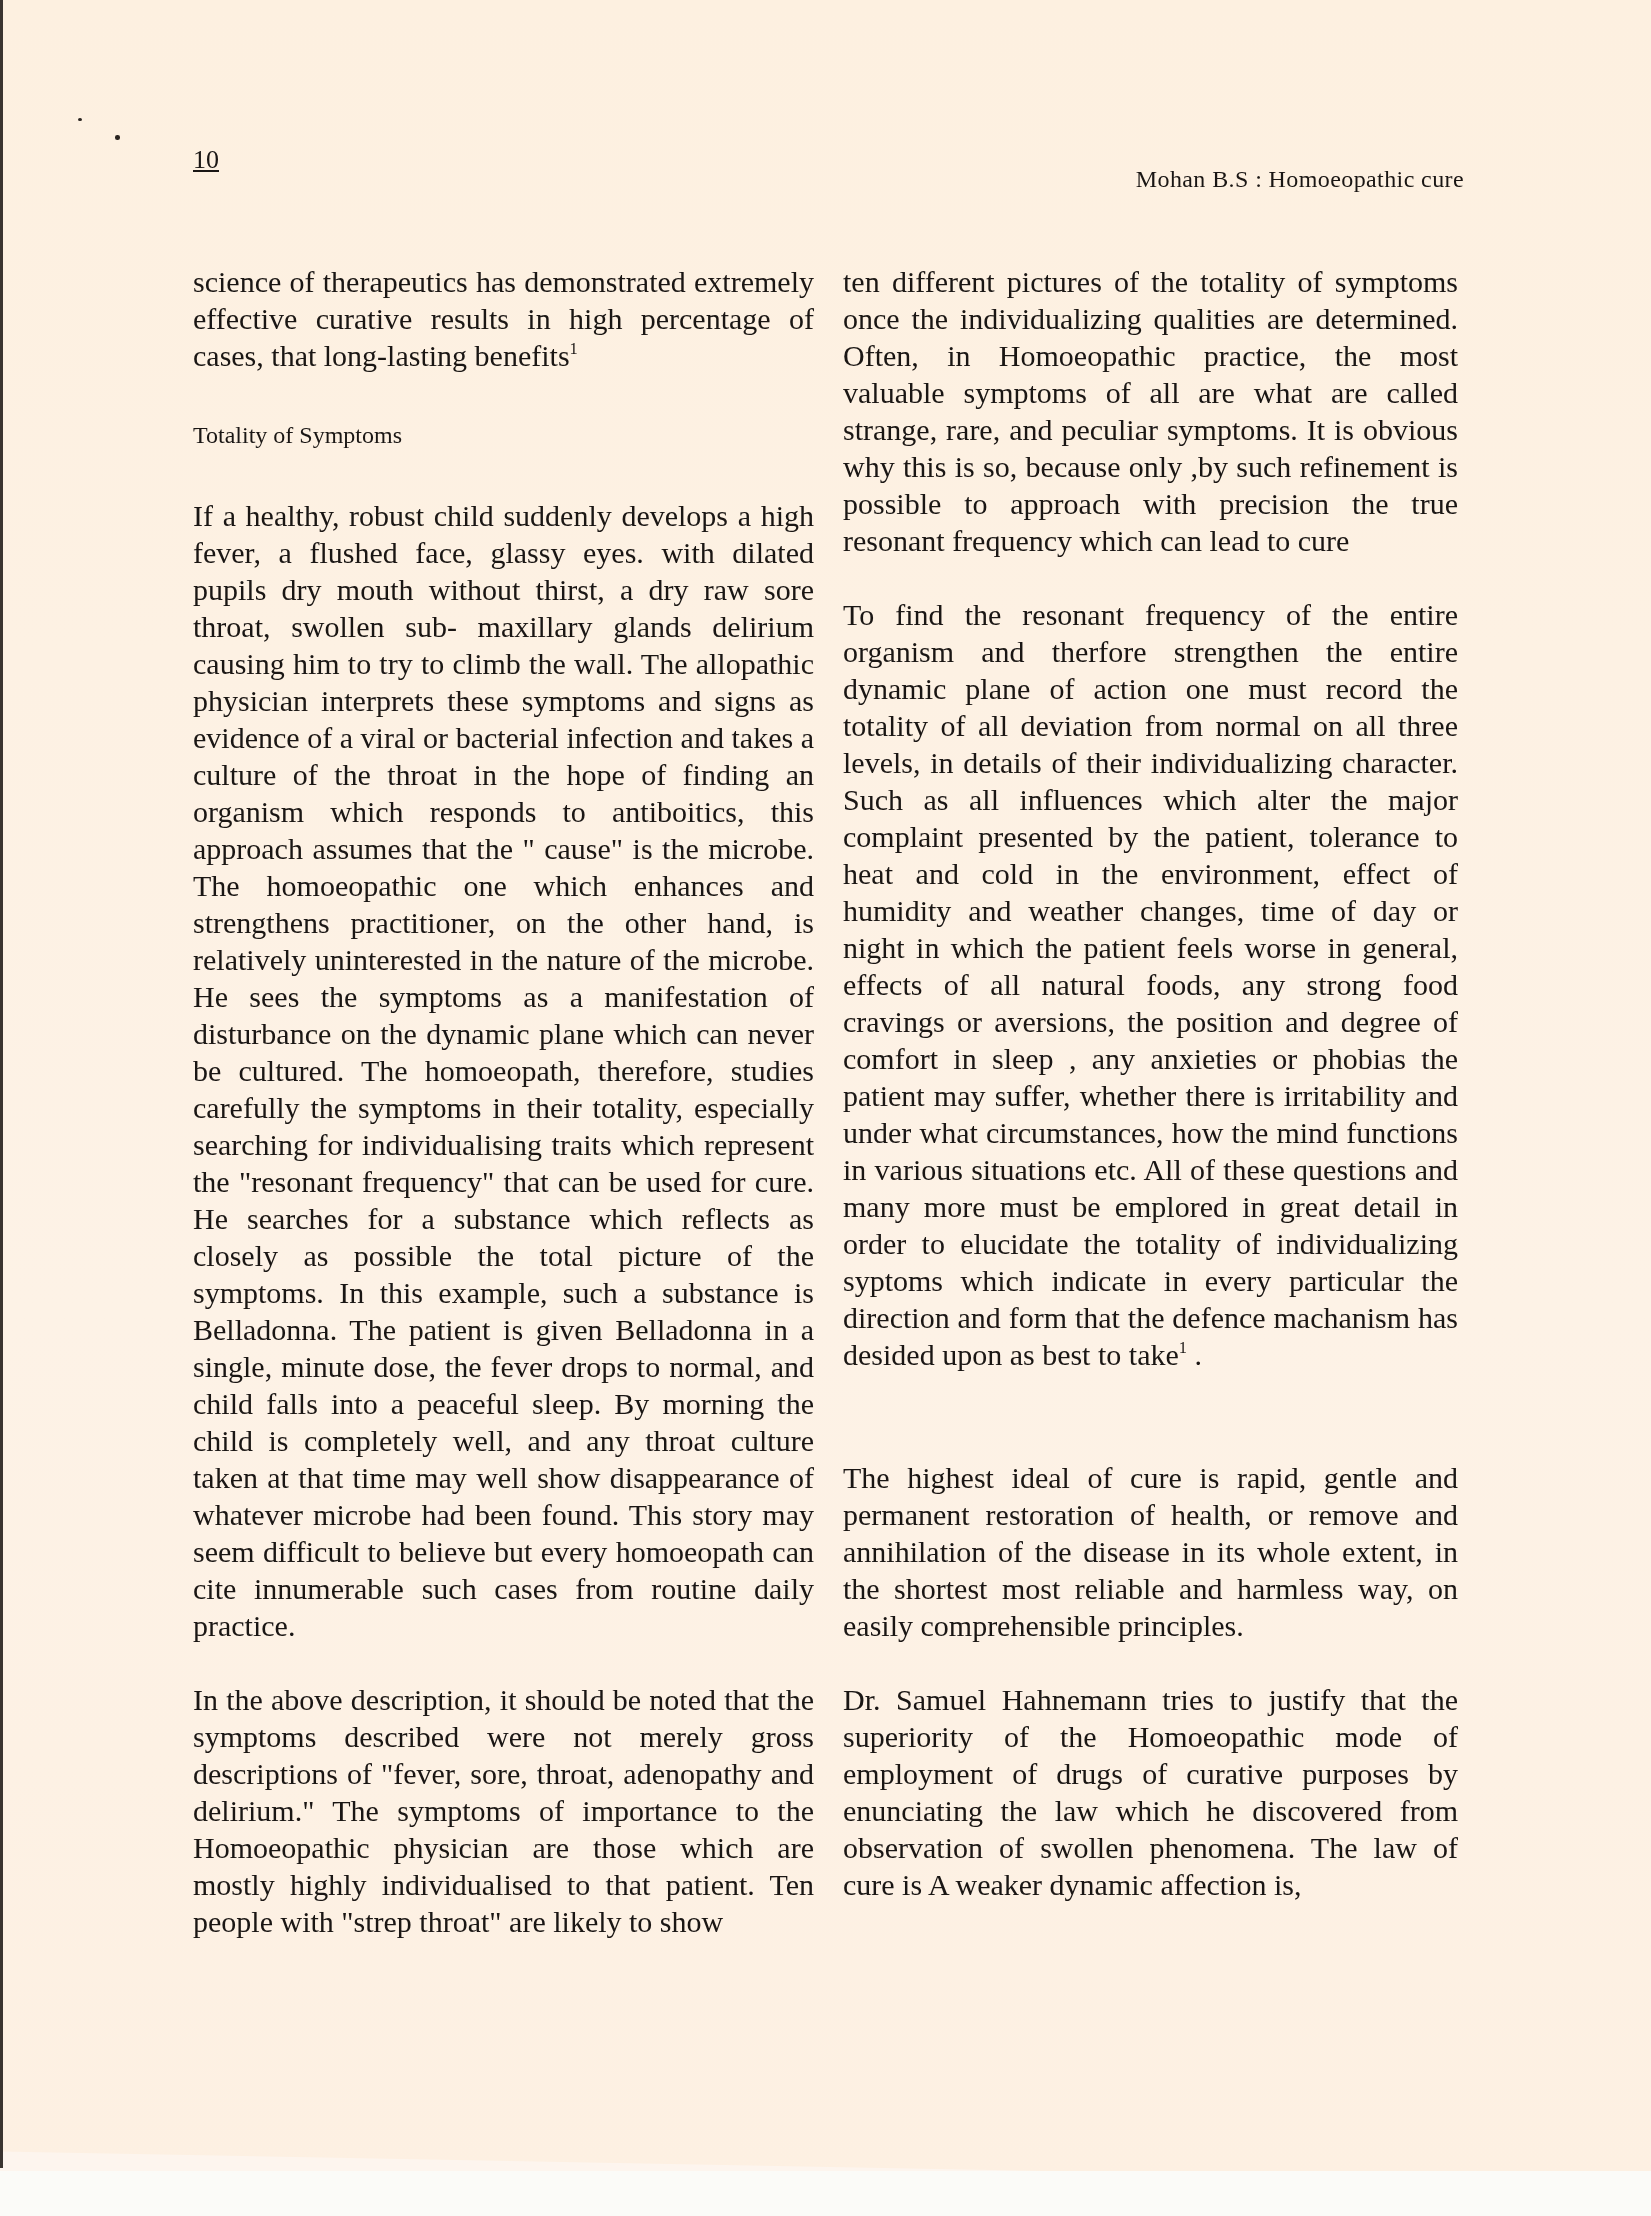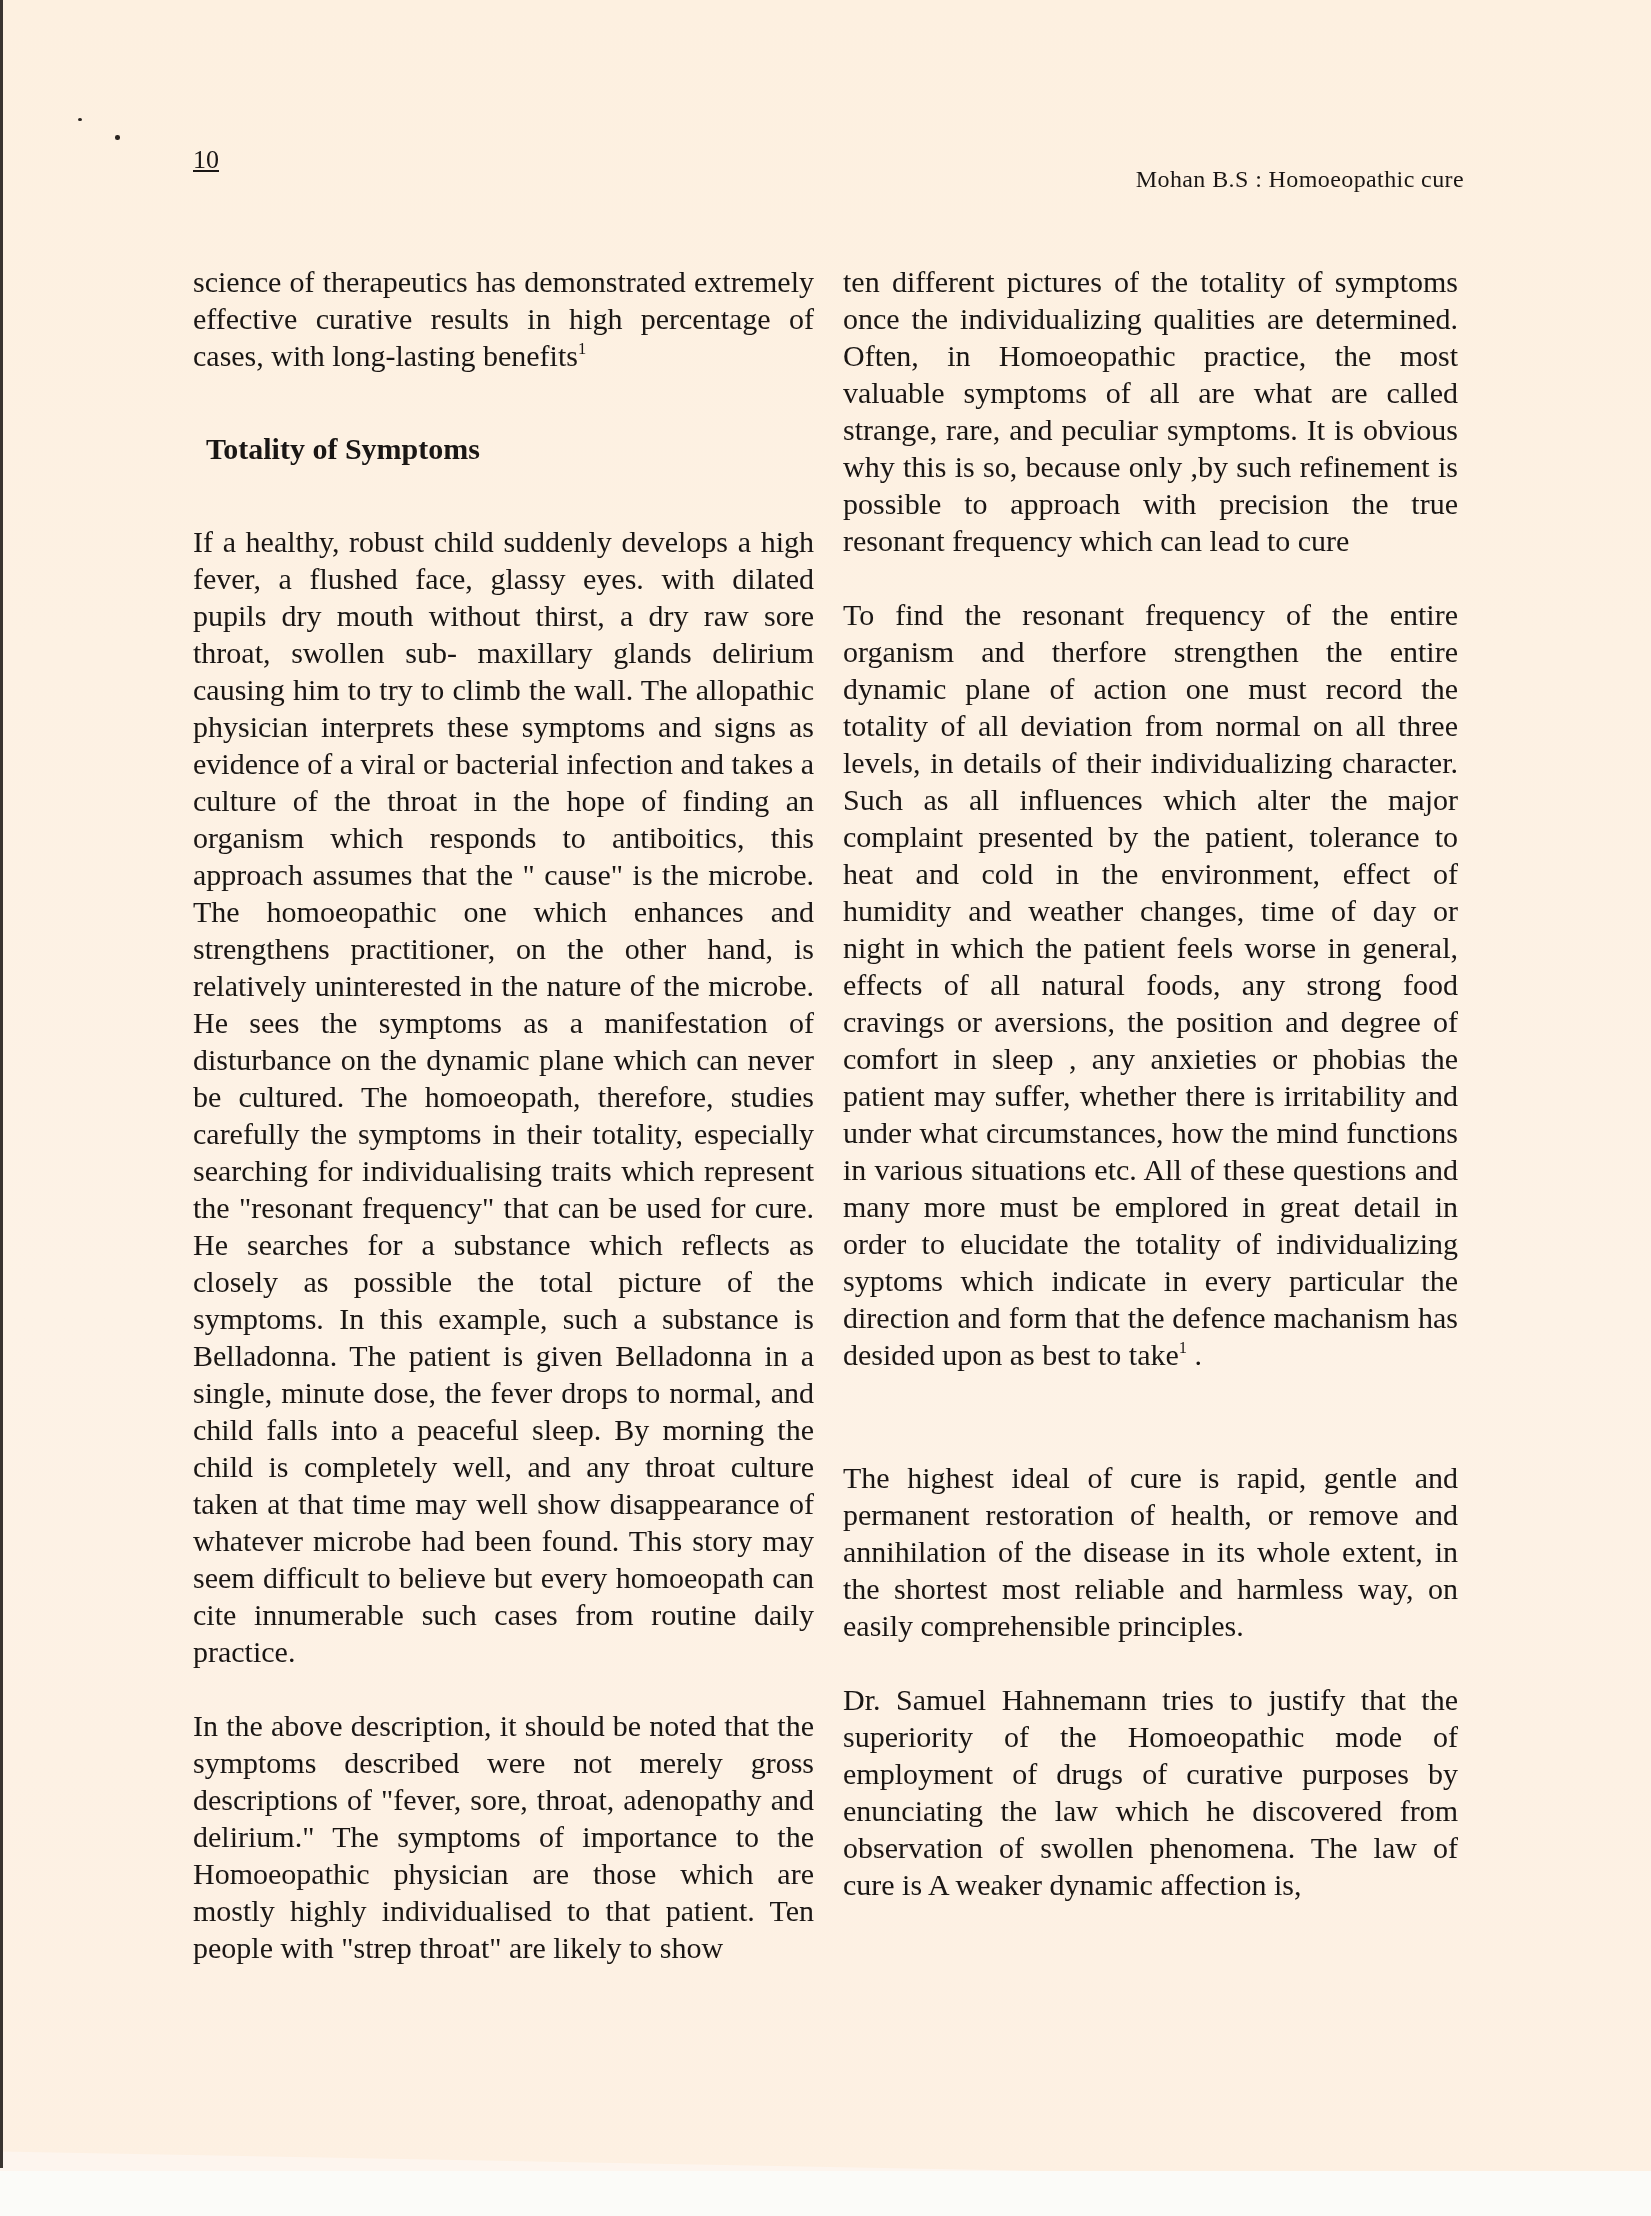--- a/index.html
+++ b/index.html
@@ -31,40 +31,40 @@
     transform-origin: left top;
   }
   .col-left { left: 193px; }
   .col-right { left: 843px; width: 615px; }
   .col p {
     margin: 0; text-align: justify; text-align-last: auto;
   }
   .gap { height: 37px; }
   .gap-lg { height: 43px; }
   h2.section-heading {
-    font-size: 30px; font-weight: bold; margin: 13px; line-height: 37px;
+    font-size: 24px; font-weight: normal; margin: 0; line-height: 37px;
   }
   sup { font-size: 16.5px; line-height: 0; vertical-align: 12px; }
   .bottom-strip {
     position: absolute; left: 0; bottom: 0; width: 1651px; height: 45px; background: #fbfbf8;
   }
 </style>
 </head>
 <body>
 
 <div class="page"></div>
 <div class="page-edge-left"></div>
 <div class="speck" style="left:78px;top:118px;width:3.7px;height:3px;"></div>
 <div class="speck" style="left:115px;top:135px;"></div>
 
 <div class="page-number">10</div>
 <div class="running-head">Mohan B.S : Homoeopathic cure</div>
 
 <div class="col col-left">
-  <p><span>science of therapeutics has demonstrated extremely effective curative results in high percentage of cases, with long-lasting benefits</span><sup>1</sup></p>
+  <p><span>science of therapeutics has demonstrated extremely effective curative results in high percentage of cases, that long-lasting benefits</span><sup>1</sup></p>
   <div class="gap-lg"></div>
   <h2 class="section-heading">Totality of Symptoms</h2>
   <div class="gap-lg"></div>
   <p>If a healthy, robust child suddenly develops a high fever, a flushed face, glassy eyes. with dilated pupils dry mouth without thirst, a dry raw sore throat, swollen sub- maxillary glands delirium causing him to try to climb the wall. The allopathic physician interprets these symptoms and signs as evidence of a viral or bacterial infection and takes a culture of the throat in the hope of finding an organism which responds to antiboitics, this approach assumes that the " cause" is the microbe. The homoeopathic one which enhances and strengthens practitioner, on the other hand, is relatively uninterested in the nature of the microbe. He sees the symptoms as a manifestation of disturbance on the dynamic plane which can never be cultured. The homoeopath, therefore, studies carefully the symptoms in their totality, especially searching for individualising traits which represent the "resonant frequency" that can be used for cure. He searches for a substance which reflects as closely as possible the total picture of the symptoms. In this example, such a substance is Belladonna. The patient is given Belladonna in a single, minute dose, the fever drops to normal, and child falls into a peaceful sleep. By morning the child is completely well, and any throat culture taken at that time may well show disappearance of whatever microbe had been found. This story may seem difficult to believe but every homoeopath can cite innumerable such cases from routine daily practice.</p>
   <div class="gap"></div>
   <p>In the above description, it should be noted that the symptoms described were not merely gross descriptions of "fever, sore, throat, adenopathy and delirium." The symptoms of importance to the Homoeopathic physician are those which are mostly highly individualised to that patient. Ten people with "strep throat" are likely to show</p>
 </div>
 
 <div class="col col-right">
   <p>ten different pictures of the totality of symptoms once the individualizing qualities are determined. Often, in Homoeopathic practice, the most valuable symptoms of all are what are called strange, rare, and peculiar symptoms. It is obvious why this is so, because only ,by such refinement is possible to approach with precision the true resonant frequency which can lead to cure</p>

